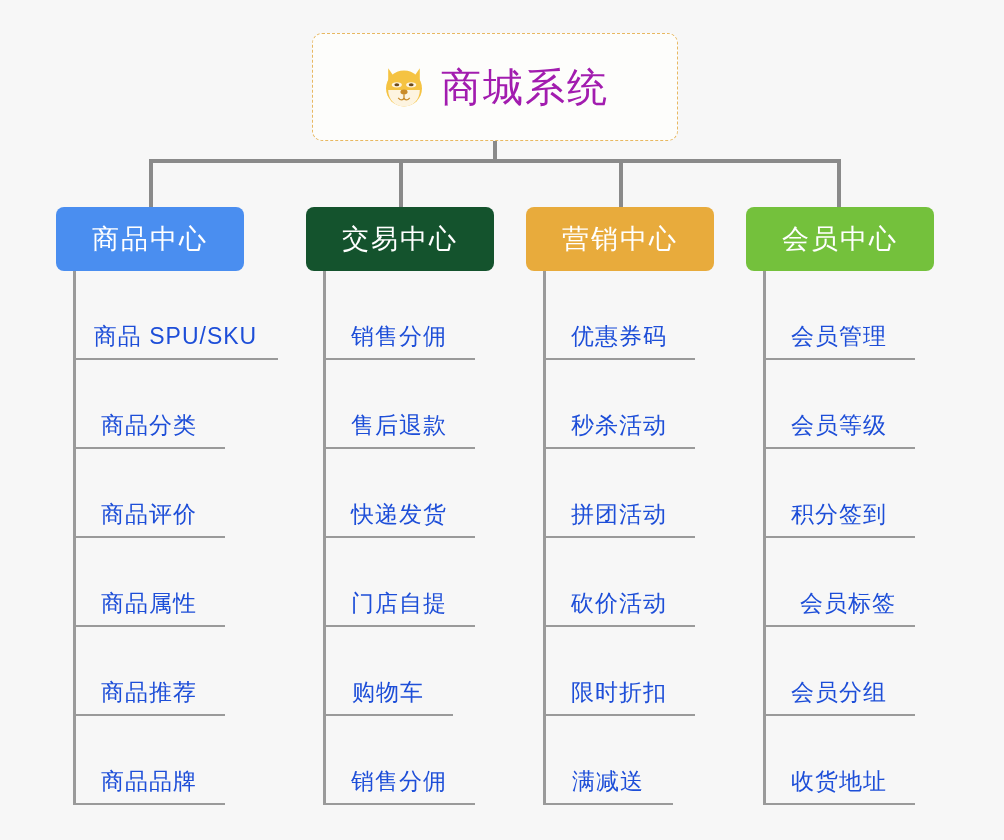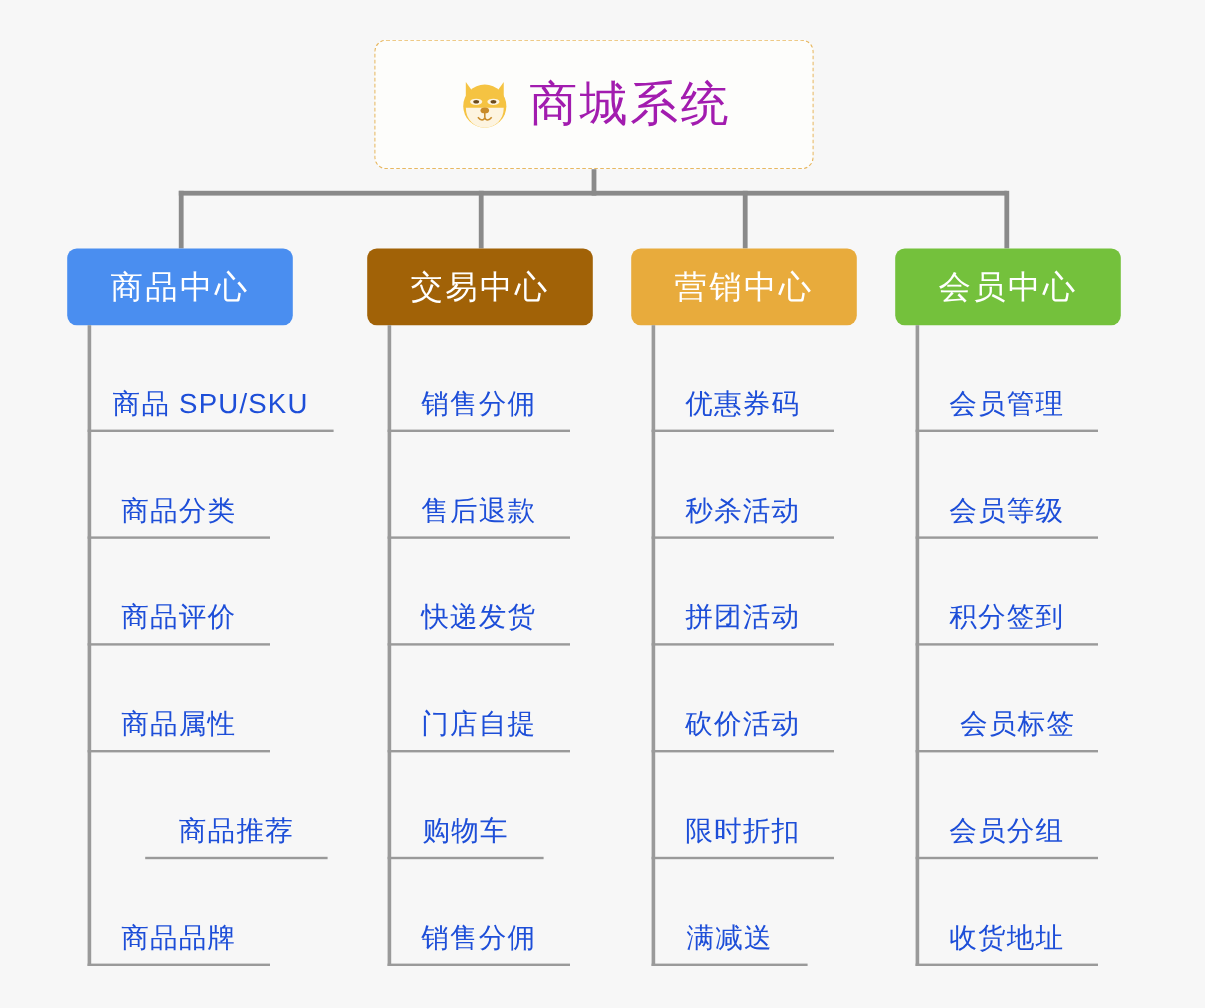--- a/index.html
+++ b/index.html
@@ -168,31 +168,31 @@
           <span class="leaf-label">商品分类</span>
         </div>
         <div class="leaf" style="width: 152px;">
           <div class="leaf-rule" style="width: 152px;"></div>
           <span class="leaf-label">商品评价</span>
         </div>
         <div class="leaf" style="width: 152px;">
           <div class="leaf-rule" style="width: 152px;"></div>
           <span class="leaf-label">商品属性</span>
         </div>
-        <div class="leaf" style="width: 152px; margin-left: 48px;">
+        <div class="leaf" style="width: 152px;">
           <div class="leaf-rule" style="width: 152px;"></div>
           <span class="leaf-label">商品推荐</span>
         </div>
         <div class="leaf" style="width: 152px;">
           <div class="leaf-rule" style="width: 152px;"></div>
           <span class="leaf-label">商品品牌</span>
         </div>
       </div>
       <div class="conn conn-drop" style="left: 399px;"></div>
-      <div class="cat-box" style="left: 306px; width: 188px; background: #a16207;">
+      <div class="cat-box" style="left: 306px; width: 188px; background: #14532d;">
         <span>交易中心</span>
       </div>
       <div class="leaf-col" style="left: 323px;">
         <div class="spine" style="height: 534px;"></div>
         <div class="leaf" style="width: 152px;">
           <div class="leaf-rule" style="width: 152px;"></div>
           <span class="leaf-label">销售分佣</span>
         </div>
         <div class="leaf" style="width: 152px;">
           <div class="leaf-rule" style="width: 152px;"></div>

